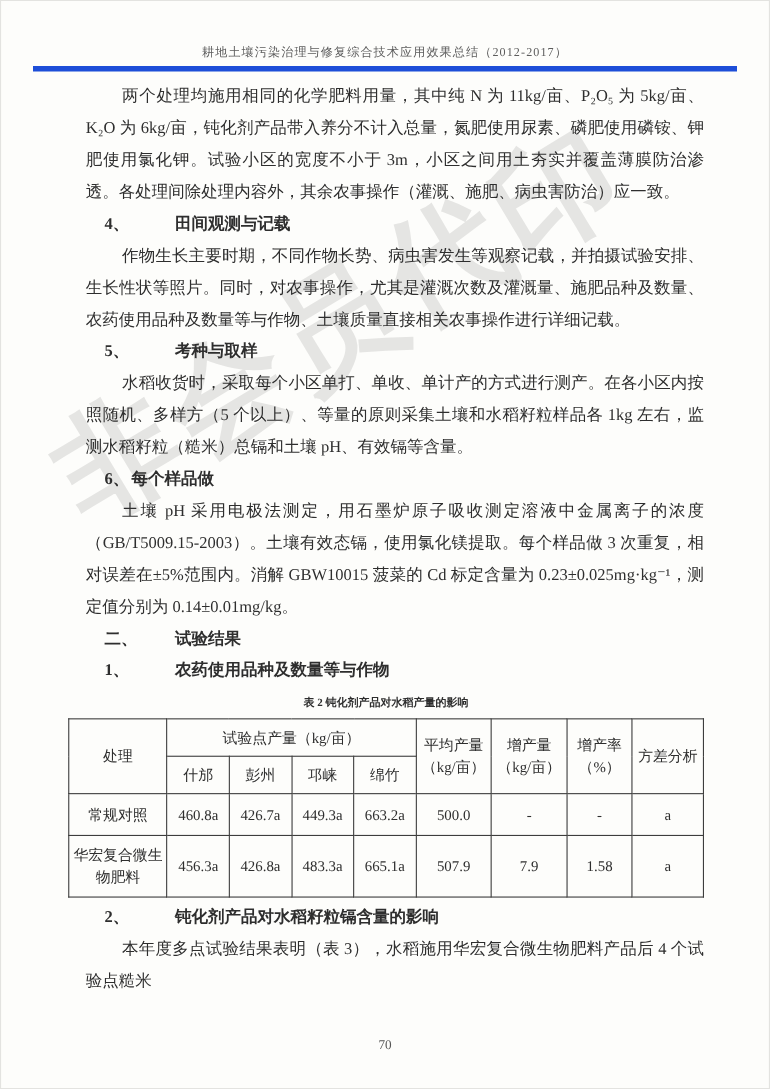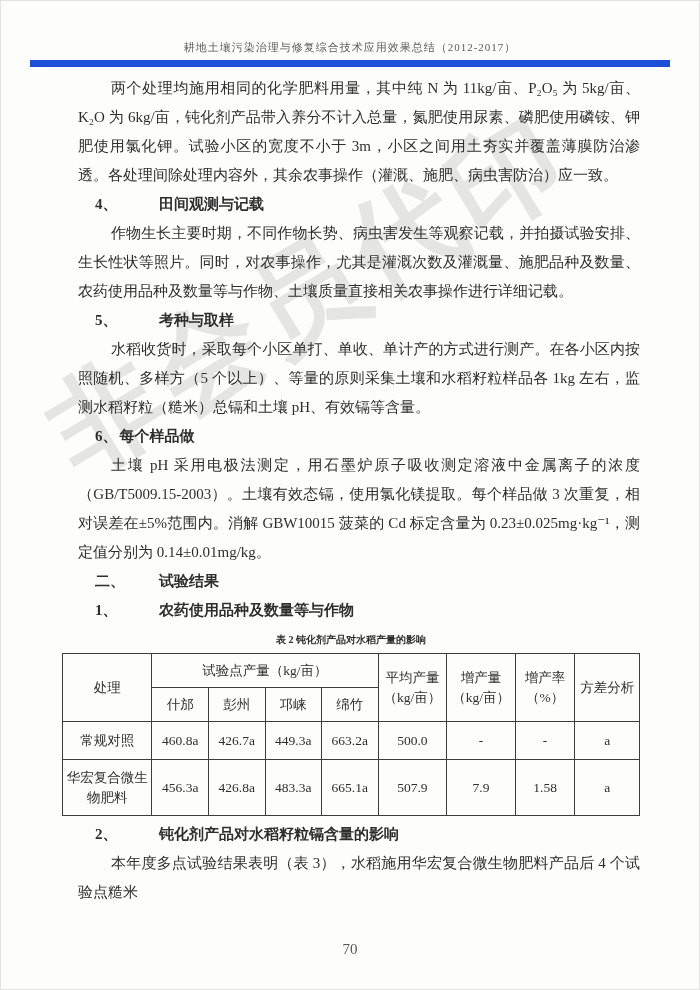--- a/index.html
+++ b/index.html
@@ -19,21 +19,21 @@
 
   
   .running-header {
     position: absolute;
     top: 40px; left: 30px; right: 30px;
     text-align: center;
     font-size: 11px;
     letter-spacing: 1px;
     color: #5c5c5c;
     padding-bottom: 5px;
-    border-bottom: 7px solid #1d4ed8;
+    border-bottom: 5px solid #1d4ed8;
   }
 
   
   .watermark {
     position: absolute;
     left: 60px; top: 370px;
     width: 640px;
     transform: rotate(-31deg);
     transform-origin: left center;
     font-size: 110px;
@@ -87,21 +87,21 @@
   tr.hdr-top td { height: 34px; }
   tr.hdr-sub td { height: 34px; }
   tr.body-row-1 td { height: 38px; margin-top: 16px; }
   tr.body-row-2 td { height: 56px; }
 
   
   .footer {
     position: absolute;
     bottom: 32px; left: 0; right: 0;
     text-align: center;
-    font-size: 15px;
+    font-size: 12px;
     color: #555555;
     z-index: 2;
   }
 </style>
 </head>
 <body>
 
 <div class="page">
 
   <div class="watermark">非会员代印</div>

